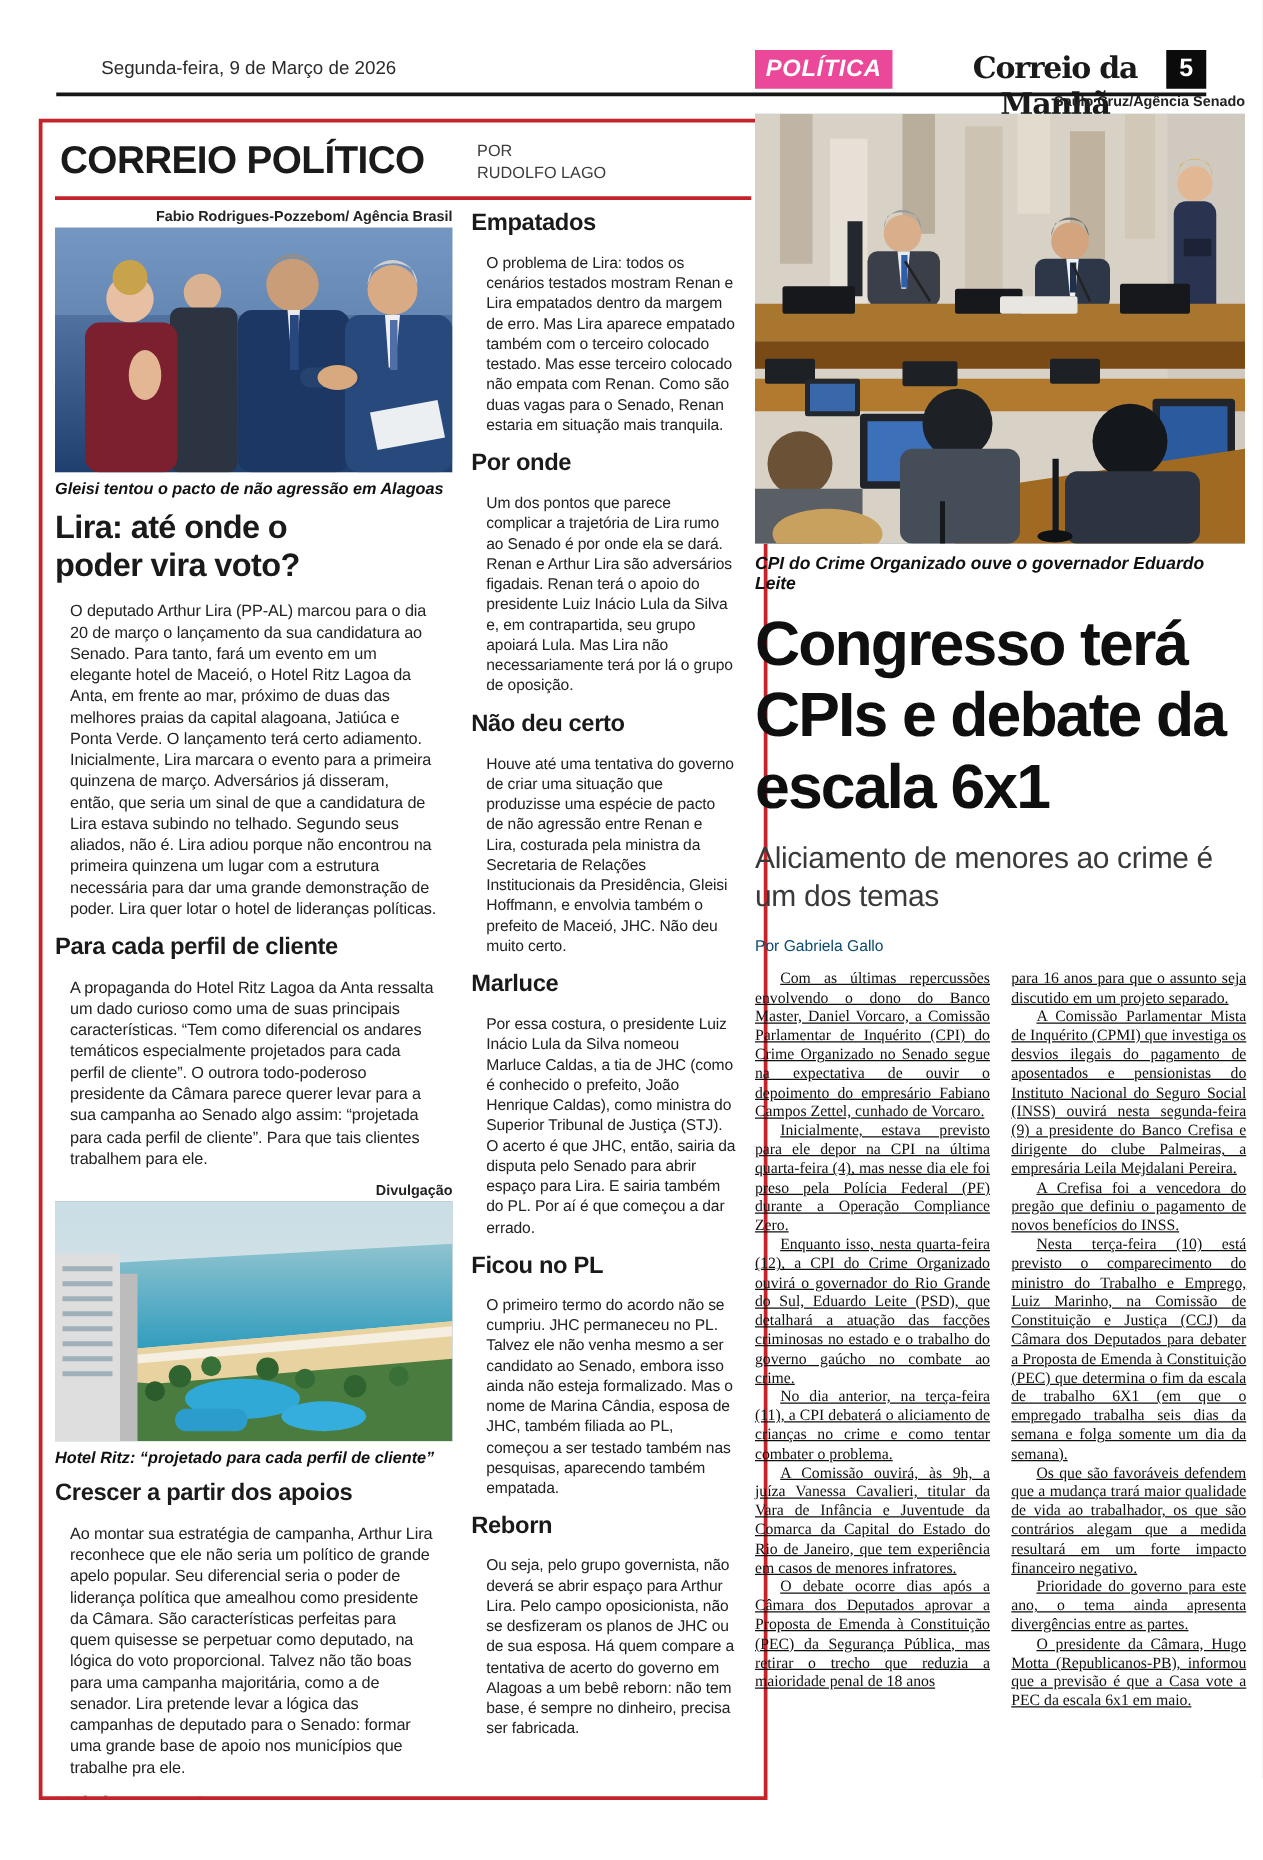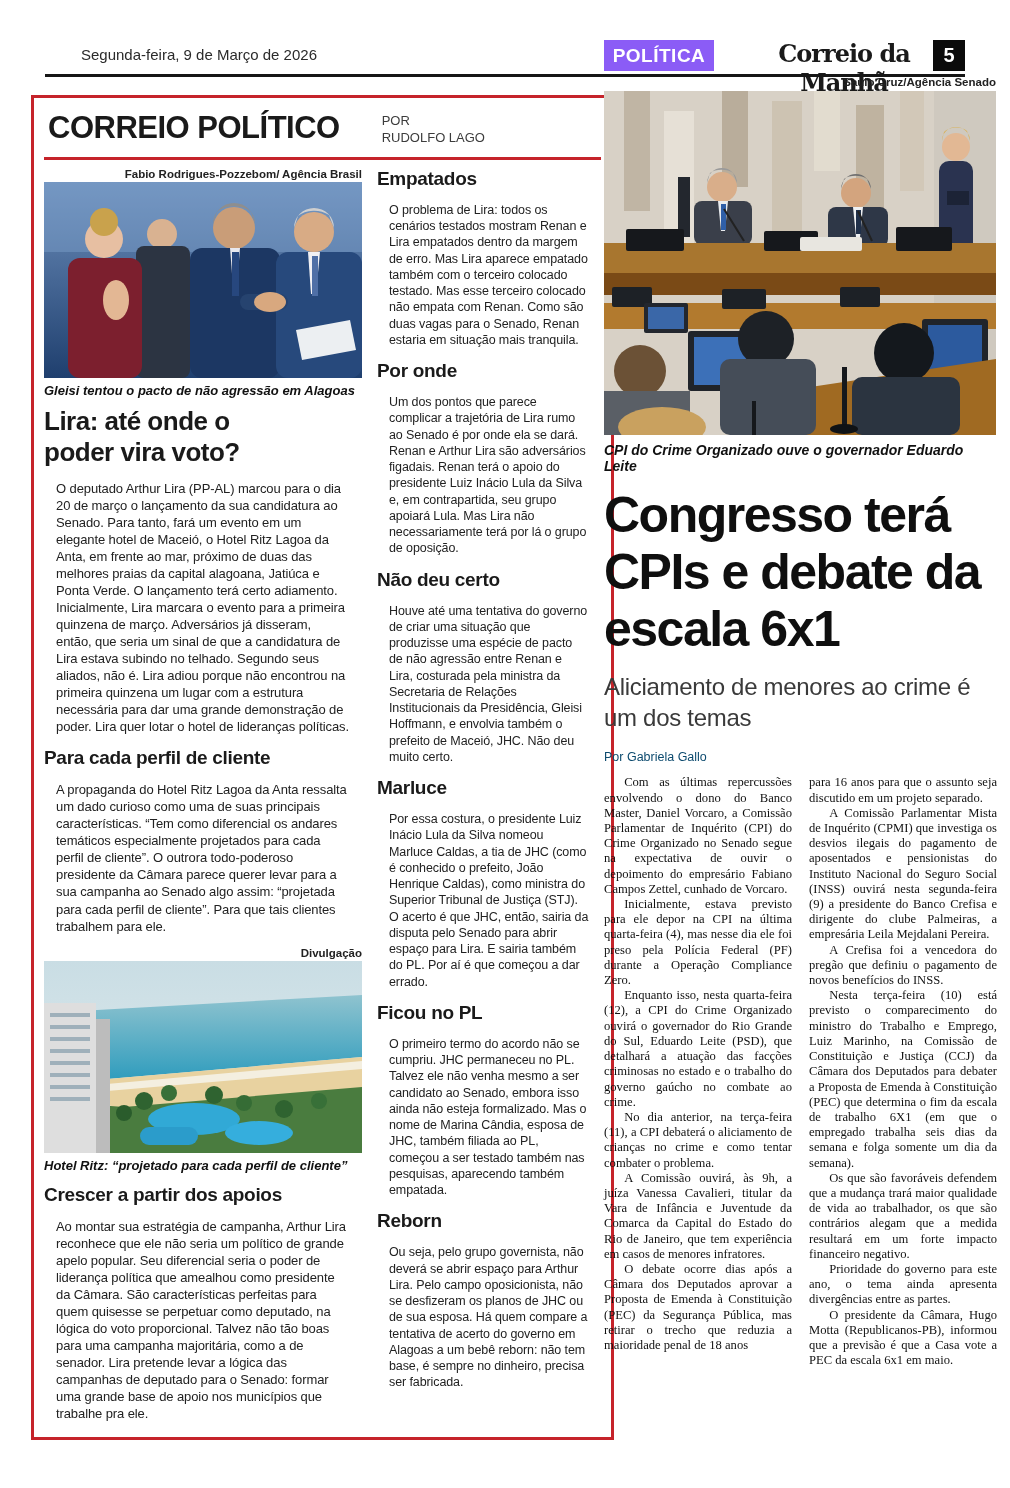--- a/index.html
+++ b/index.html
@@ -1,23 +1,23 @@
 <!DOCTYPE html>
 <html lang="pt"><head>
 <meta charset="utf-8">
 <style>
   html,body{margin:0;padding:0;background:#e9e9e9;}
   .page{position:relative;width:1010px;height:1488px;background:#ffffff;margin:0 auto;
         font-family:"Liberation Sans",sans-serif;color:#1a1a1a;overflow:hidden;}
 
   
   .hdr-date{position:absolute;left:45px;top:46px;font-size:15px;color:#2b2b2b;margin-left:36px;}
-  .hdr-section{position:absolute;left:604px;top:40px;width:110px;height:31px;background:#8b5cf6;
+  .hdr-section{position:absolute;left:604px;top:40px;width:110px;height:31px;background:#ec4899;
                color:#fff;font-weight:bold;font-size:19px;display:flex;align-items:center;justify-content:center;
-               letter-spacing:.5px;}
+               letter-spacing:.5px;font-style:italic;}
   .hdr-masthead{position:absolute;left:760px;top:39px;width:168px;font-family:"DejaVu Serif",serif;
                 font-weight:bold;font-size:24px;letter-spacing:-1px;text-align:center;}
   .hdr-pagenum{position:absolute;left:933px;top:40px;width:32px;height:31px;background:#0b0b0b;color:#fff;
                font-weight:bold;font-size:20px;display:flex;align-items:center;justify-content:center;}
   .hdr-rule{position:absolute;left:45px;top:74px;width:920px;height:3px;background:#161616;}
 
   
   .red-box{position:absolute;left:31px;top:95px;width:583px;height:1345px;border:3px solid #c5232a;
            box-sizing:border-box;padding:8px 10px;overflow:hidden;}
   .cp-titlebar{display:flex;gap:42px;align-items:flex-start;padding:6px 4px 10px 4px;border-bottom:3px solid #c5232a;}
@@ -42,21 +42,21 @@
   
   .right-art{position:absolute;left:604px;top:74px;width:392px;}
   .right-art .credit{margin-bottom:3px;}
   .caption-right{font-style:italic;font-weight:600;font-size:14px;margin:7px 0 0;color:#111;}
   .big-headline{font-size:50px;font-weight:800;line-height:1.14;letter-spacing:-1.5px;margin-top:13px;color:#0f0f0f;}
   .deck{font-size:24px;color:#3a3a3a;line-height:1.28;letter-spacing:-0.3px;margin-top:14px;}
   .byline2{font-size:12.5px;color:#0c4a6e;margin-top:17px;}
   .serif-cols{display:flex;gap:17px;margin-top:11px;font-family:"Liberation Serif",serif;
               font-size:12.6px;line-height:15.2px;text-align:justify;color:#111;}
   .serif-col{width:188px;flex:none;}
-  .serif-col p{margin:0;text-indent:1.6em;}
+  .serif-col p{margin:0;text-indent:1.6em;text-decoration:underline;}
   .serif-col p.noindent{text-indent:0;}
 </style>
 </head>
 <body>
 
 <div class="page">
 
   <div class="hdr-date">Segunda-feira, 9 de Março de 2026</div>
   <div class="hdr-section">POLÍTICA</div>
   <div class="hdr-masthead">Correio da Manhã</div>

